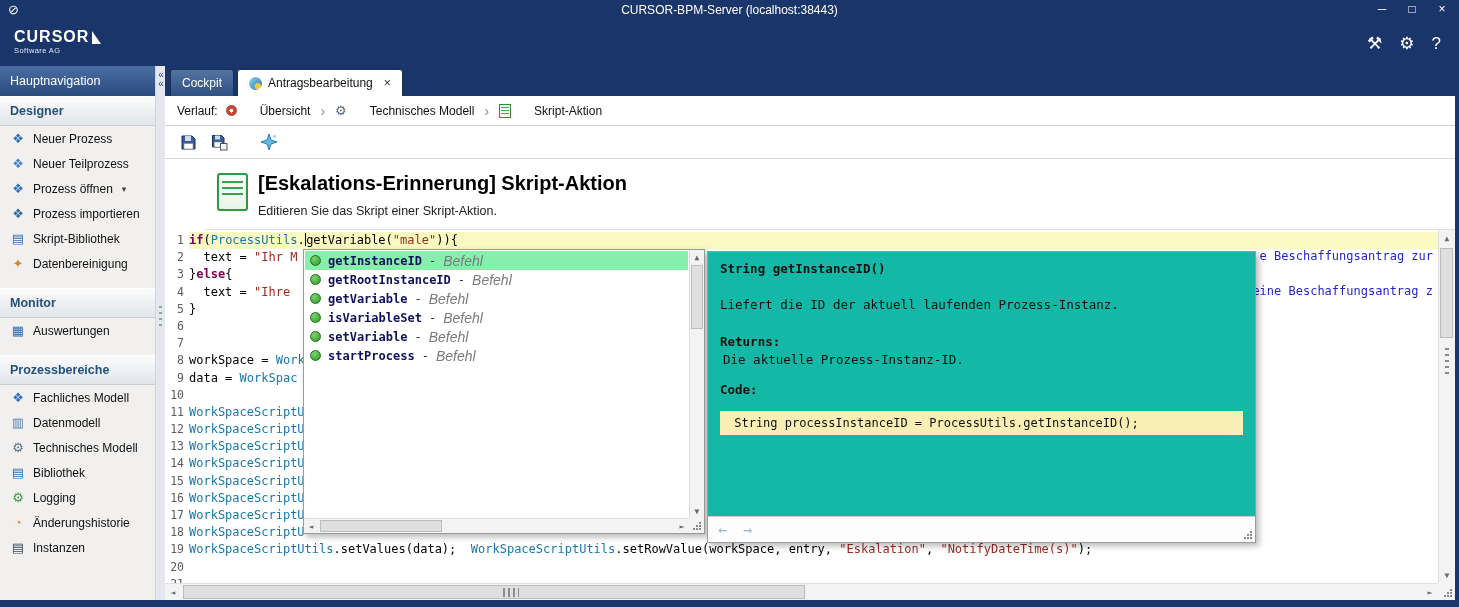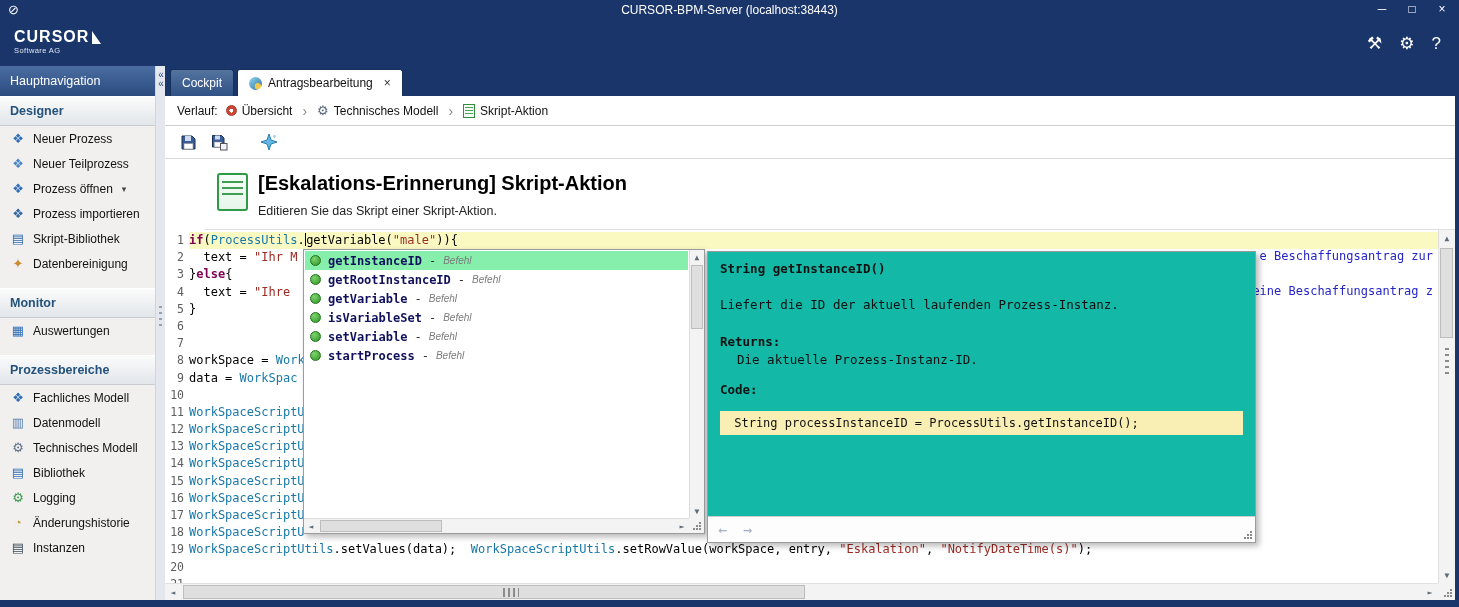--- a/index.html
+++ b/index.html
@@ -41,21 +41,21 @@
   
   .content{position:absolute;left:165px;top:66px;right:4px;bottom:7px;background:#fff;display:flex;flex-direction:column;}
 
   .tabbar{height:30px;background:#1a3569;display:flex;align-items:flex-end;padding-left:5px;flex:0 0 auto;}
   .tab{height:26px;display:flex;align-items:center;gap:6px;padding:0 11px;margin-right:3px;font-size:12px;color:#fff;background:linear-gradient(#54749f,#2f5184);border:1px solid #16305c;border-bottom:none;border-radius:3px 3px 0 0;cursor:pointer;white-space:nowrap;}
   .tab.active{background:#fff;color:#111;}
   .tab-close{font-size:12px;color:#333;margin-left:5px;cursor:pointer;}
   .tab-icon{width:13px;height:13px;border-radius:50%;flex:0 0 auto;background:radial-gradient(circle at 68% 72%, #f2c84b 0 3px, rgba(0,0,0,0) 3.5px), linear-gradient(135deg,#8fd8ee,#2d6ea8);}
 
   .breadcrumbbar{height:29px;background:#fff;border-bottom:1px solid #cfcfcf;display:flex;align-items:center;gap:8px;padding-left:12px;font-size:12px;flex:0 0 auto;}
-  .crumb{display:flex;align-items:center;gap:5px;cursor:pointer;}
+  .crumb{display:flex;align-items:center;gap:23px;cursor:pointer;}
   .bc-sep{color:#888;font-size:14px;margin:0 2px;}
   .ov-icon{width:11px;height:11px;border-radius:50%;box-sizing:border-box;border:1px solid #a23a2e;background:radial-gradient(circle,#fff 0 2px,#cf4434 2px 4.5px,#f3d9d5 4.5px);}
   .gear-glyph{color:#5a6b7d;font-size:13px;line-height:13px;}
   .mini-scroll{width:10px;height:12px;border:1px solid #2f8f3f;background:#f4fbf5;position:relative;}
   .mini-scroll::before{content:"";position:absolute;left:1px;right:1px;top:2px;height:7px;background:repeating-linear-gradient(#4aa557 0 1px,transparent 1px 3px);}
 
   .toolbar{height:32px;border-bottom:1px solid #d9d9d9;display:flex;align-items:center;gap:9px;padding-left:12px;flex:0 0 auto;}
   .tool-btn{width:22px;height:22px;display:flex;align-items:center;justify-content:center;cursor:pointer;}
   .tool-gap{width:10px;}
 
@@ -92,37 +92,37 @@
   .resize-grip::before{content:"";position:absolute;right:0;bottom:0;width:2px;height:2px;background:#8a8a8a;box-shadow:-3px 0 #8a8a8a,-6px 0 #8a8a8a,0 -3px #8a8a8a,-3px -3px #8a8a8a,0 -6px #8a8a8a;}
 
   
   .autocomplete{position:absolute;left:138px;top:19px;width:400px;height:283px;background:#fff;border:1px solid #9b9b9b;box-shadow:3px 3px 6px rgba(0,0,0,.28);}
   .ac-list{position:absolute;left:1px;top:1px;right:16px;bottom:16px;overflow:hidden;}
   .ac-item{height:19px;display:flex;align-items:center;gap:7px;padding:0 5px;font-family:"DejaVu Sans Mono",monospace;font-size:12px;cursor:pointer;}
   .ac-item.selected{background:#86efac;}
   .ac-dot{width:11px;height:11px;border-radius:50%;background:radial-gradient(circle at 35% 30%,#7fd46f,#2f9425);border:1px solid #20761a;flex:0 0 auto;box-sizing:border-box;}
   .ac-name{font-weight:bold;color:#10105e;}
   .ac-sep{color:#333;}
-  .ac-suffix{font-style:italic;color:#7a7a7a;font-size:10px;font-family:"Liberation Sans",sans-serif;}
+  .ac-suffix{font-style:italic;color:#7a7a7a;font-size:14px;font-family:"Liberation Sans",sans-serif;}
   .ac-vscroll{position:absolute;top:0;right:0;width:15px;bottom:15px;background:#f3f3f3;border-left:1px solid #dcdcdc;box-sizing:border-box;}
   .ac-vscroll .sb-btn{height:14px;}
   .ac-vthumb{position:absolute;left:1px;right:1px;top:15px;height:62px;background:#dfdfdf;border:1px solid #bdbdbd;}
   .ac-hscroll{position:absolute;left:0;bottom:0;right:15px;height:15px;background:#f3f3f3;border-top:1px solid #dcdcdc;box-sizing:border-box;}
   .ac-hscroll .sb-btn{height:100%;width:14px;}
   .ac-hscroll .right{left:auto;right:0;}
   .ac-hthumb{position:absolute;top:1px;bottom:1px;left:16px;width:120px;background:#dfdfdf;border:1px solid #bdbdbd;}
   .ac-corner{position:absolute;right:0;bottom:0;width:15px;height:15px;background:#f3f3f3;}
 
   
   .docpopup{position:absolute;left:542px;top:21px;width:549px;height:292px;background:#14b8a6;border:1px solid #9b9b9b;box-shadow:3px 3px 6px rgba(0,0,0,.28);display:flex;flex-direction:column;box-sizing:border-box;}
   .doc-body{flex:1;padding:9px 12px;font-size:12.5px;color:#111;overflow:hidden;}
   .doc-sig{font-family:"DejaVu Sans Mono",monospace;font-weight:bold;font-size:12.5px;margin-bottom:21px;}
   .doc-desc{margin-bottom:22px;}
   .doc-h{font-weight:bold;}
-  .doc-ret{margin:3px 0 15px 17px;}
+  .doc-ret{margin:3px 0 15px 3px;}
   .doc-code{margin-top:14px;font-family:"DejaVu Sans Mono",monospace;font-size:12px;background:#f9efb4;padding:5px 7px;white-space:pre;}
   .doc-footer{height:25px;border-top:1px solid #cfcfcf;display:flex;align-items:center;gap:16px;padding:0 10px;position:relative;background:#fdfdfd;flex:0 0 auto;}
   .doc-arrow{color:#a3b0bf;font-size:15px;cursor:default;}
 </style>
 </head>
 <body>
 
 <div class="app">
 
   <div class="titlebar">

